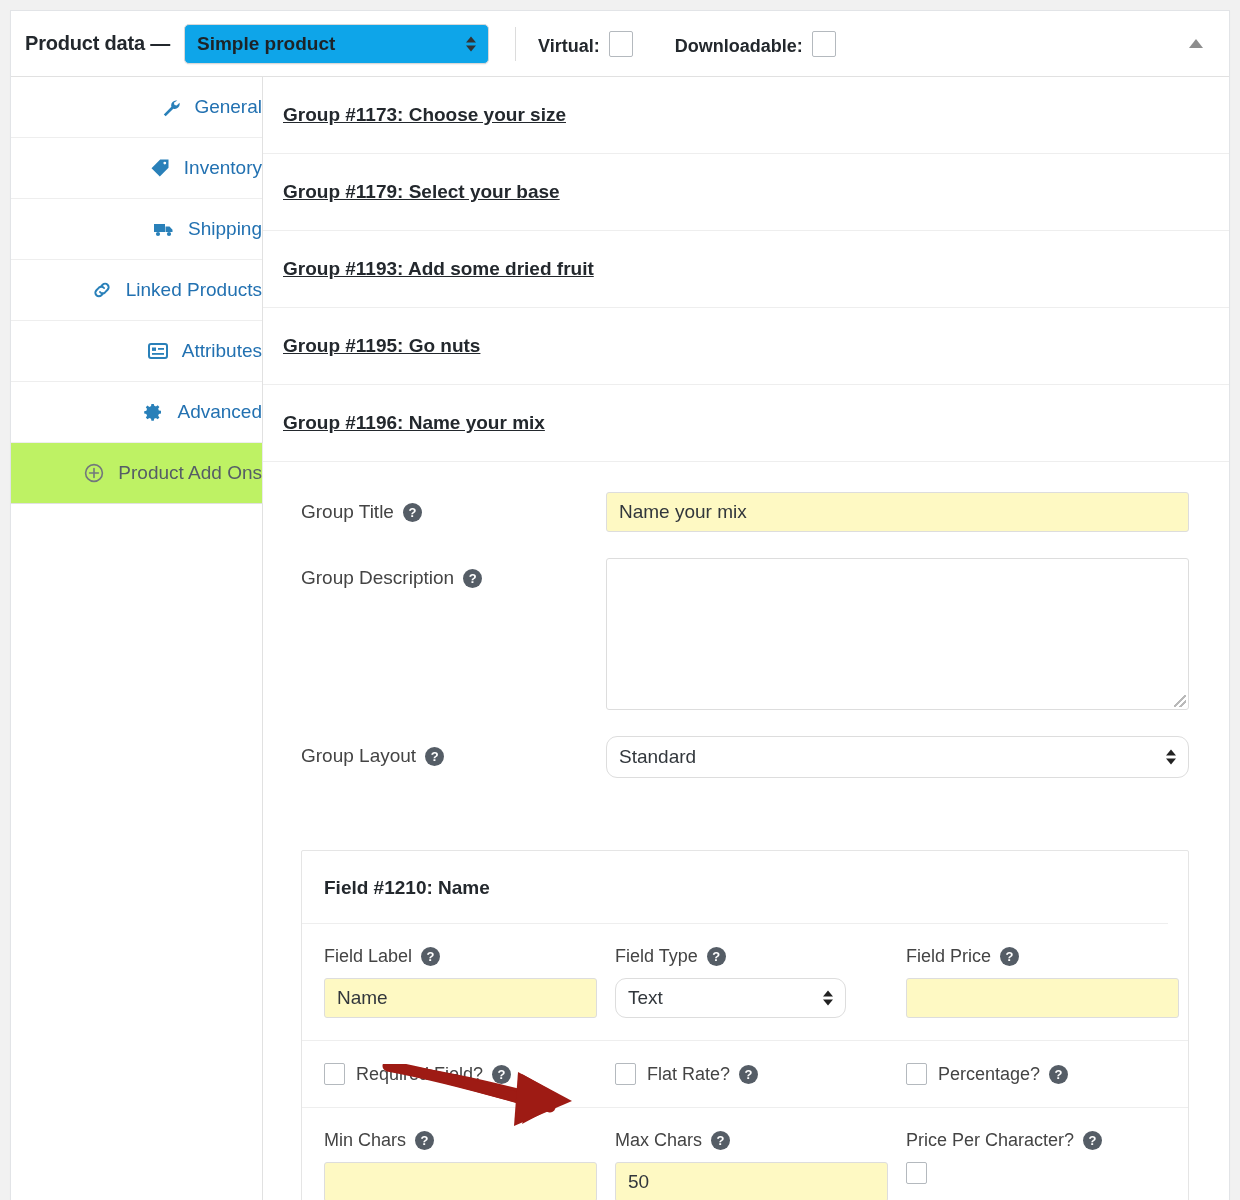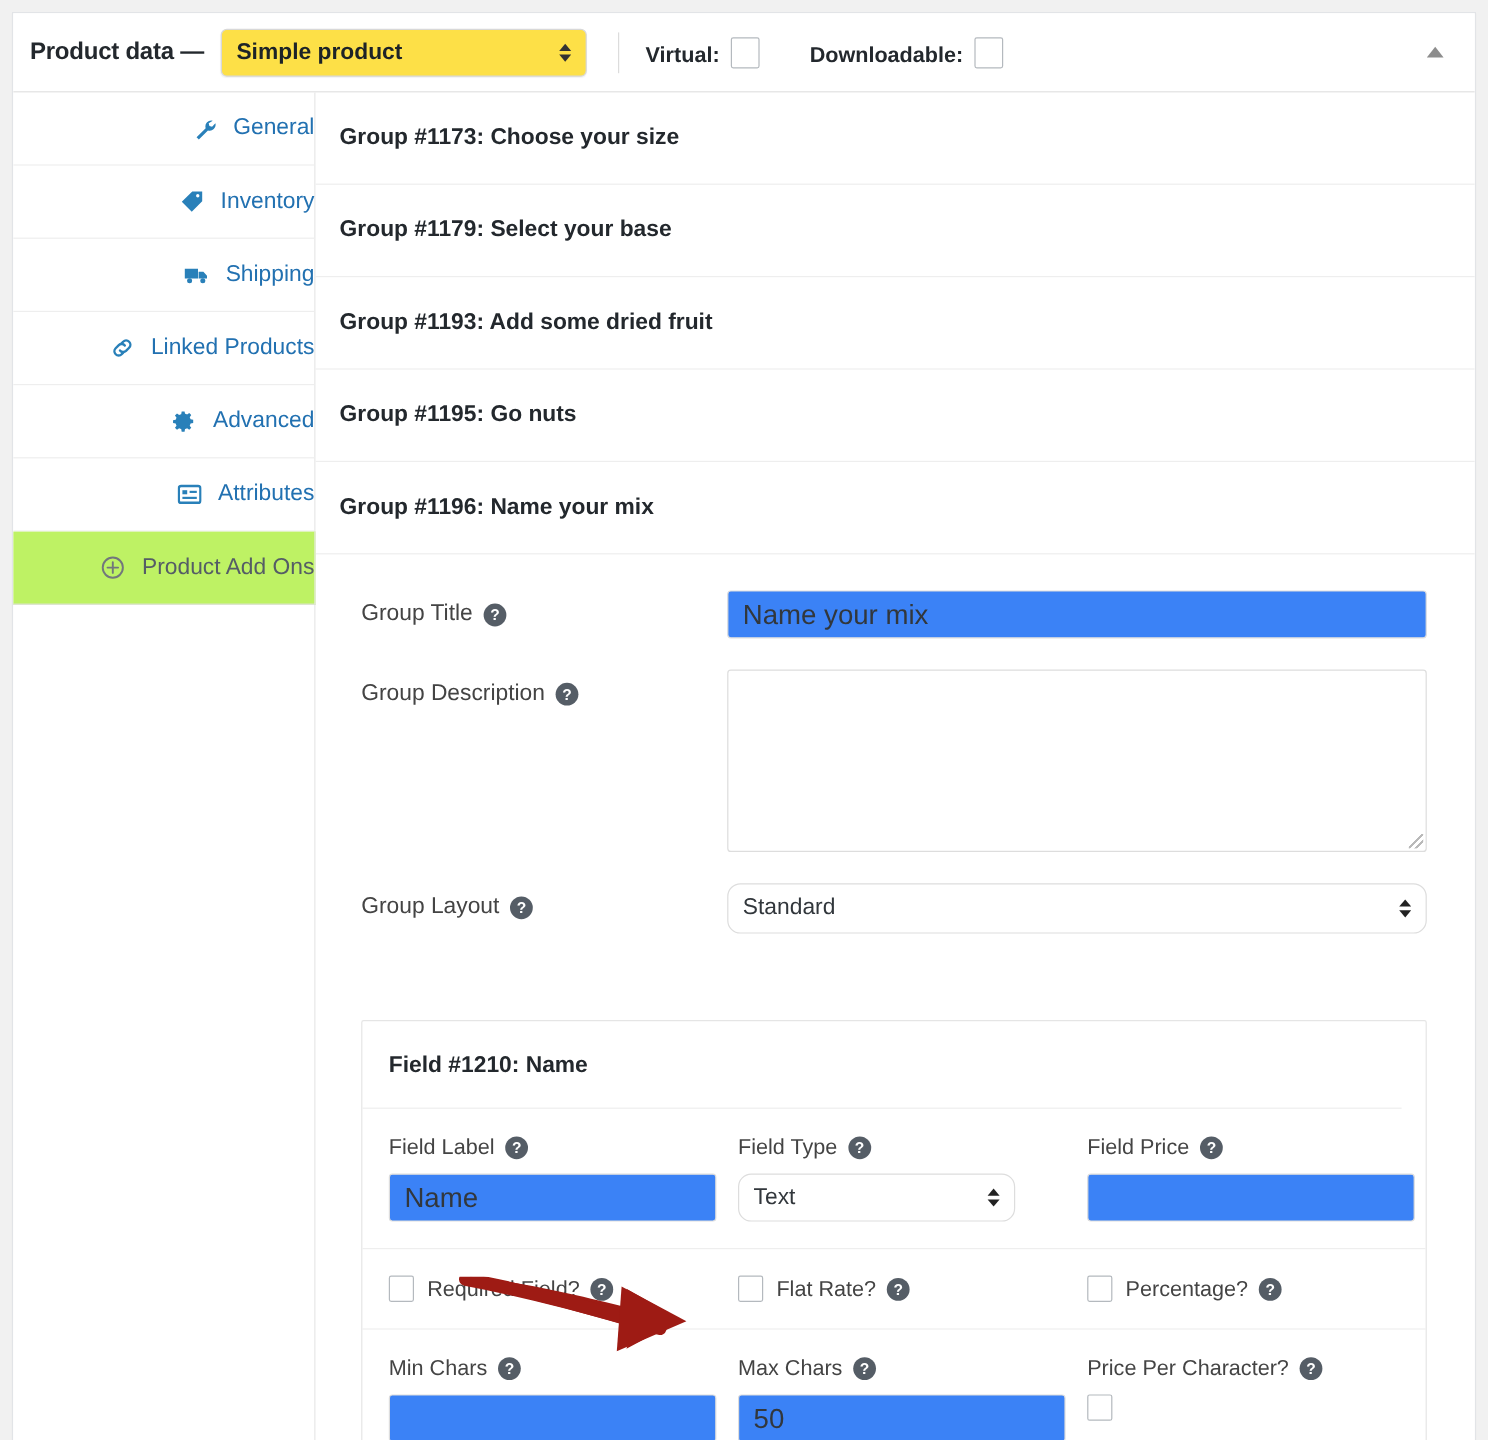--- a/index.html
+++ b/index.html
@@ -40,21 +40,21 @@
     letter-spacing: -0.2px;
     white-space: nowrap;
     margin-right: 14px;
   }
   .type-select {
     position: relative;
     width: 305px;
     height: 40px;
     border: 1px solid #d8d8d8;
     border-radius: 5px;
-    background: #fde047;
+    background: #0ea5e9;
     display: flex;
     align-items: center;
     padding: 0 34px 0 12px;
     font-size: 19px;
     font-weight: bold;
     color: #1d2327;
     box-shadow: 0 1px 1px rgba(0,0,0,.05);
   }
   .sel-arrows {
     position: absolute;
@@ -145,20 +145,21 @@
   .group-row {
     height: 77px;
     display: flex;
     align-items: center;
     padding-left: 20px;
     border-bottom: 1px solid #eeeeee;
     font-size: 19px;
     font-weight: bold;
     color: #23282d;
     cursor: pointer;
+    text-decoration: underline;
   }
   .group-row.open { border-bottom: 1px solid #eeeeee; }
 
   .group-body { padding: 30px 40px 10px 38px; }
 
   .form-row {
     display: flex;
     align-items: flex-start;
     margin-bottom: 26px;
   }
@@ -182,25 +183,25 @@
     font-family: "Liberation Sans", sans-serif;
     margin-left: 9px;
     line-height: 1;
     flex: 0 0 19px;
   }
 
   .txt-input {
     height: 40px;
     border: 1px solid #dddddd;
     border-radius: 3px;
-    background: #3b82f6;
+    background: #fef9c3;
     display: flex;
     align-items: center;
     padding: 12px 12px;
-    font-size: 23px;
+    font-size: 19px;
     color: #32373c;
   }
   .w-large { width: 591px; }
 
   .txt-area {
     width: 591px;
     height: 152px;
     border: 1px solid #dddddd;
     border-radius: 3px;
     background: #fff;
@@ -347,37 +348,37 @@
           <svg width="20" height="20" viewBox="0 0 20 20" fill="none" stroke="currentColor" stroke-width="2" stroke-linecap="round">
               <path d="M8 12a3.4 3.4 0 0 0 5 .4l2.6-2.6a3.5 3.5 0 0 0-5-5l-1.3 1.3"></path>
               <path d="M12 8a3.4 3.4 0 0 0-5-.4L4.4 10.2a3.5 3.5 0 0 0 5 5l1.3-1.3"></path>
             </svg>
         </span>
         <span class="tab-label">Linked Products</span>
       </li>
 
       <li class="tab-item">
         <span class="tico">
-          <svg width="20" height="20" viewBox="0 0 20 20" fill="currentColor">
-              <path d="M10 6.6a3.4 3.4 0 1 0 0 6.8 3.4 3.4 0 0 0 0-6.8zm8 4.6v-2.4l-2.2-.4a6 6 0 0 0-.7-1.7l1.3-1.8-1.7-1.7-1.8 1.3a6 6 0 0 0-1.7-.7L10.8 2H8.4l-.4 2.2a6 6 0 0 0-1.7.7L4.5 3.6 2.8 5.3l1.3 1.8a6 6 0 0 0-.7 1.7L1.2 9.2v2.4l2.2.4a6 6 0 0 0 .7 1.7l-1.3 1.8 1.7 1.7 1.8-1.3a6 6 0 0 0 1.7.7l.4 2.2h2.4l.4-2.2a6 6 0 0 0 1.7-.7l1.8 1.3 1.7-1.7-1.3-1.8a6 6 0 0 0 .7-1.7l2.2-.4z"></path>
-            </svg>
-        </span>
-        <span class="tab-label">Advanced</span>
-      </li>
-
-      <li class="tab-item">
-        <span class="tico">
           <svg width="20" height="18" viewBox="0 0 20 18" fill="currentColor">
               <rect x="1" y="2" width="18" height="14" rx="2" fill="none" stroke="currentColor" stroke-width="2"></rect>
               <rect x="4" y="5.5" width="4" height="3.4"></rect>
               <rect x="10" y="6" width="6" height="1.8"></rect>
               <rect x="4" y="11" width="12" height="1.8"></rect>
             </svg>
         </span>
         <span class="tab-label">Attributes</span>
+      </li>
+
+      <li class="tab-item">
+        <span class="tico">
+          <svg width="20" height="20" viewBox="0 0 20 20" fill="currentColor">
+              <path d="M10 6.6a3.4 3.4 0 1 0 0 6.8 3.4 3.4 0 0 0 0-6.8zm8 4.6v-2.4l-2.2-.4a6 6 0 0 0-.7-1.7l1.3-1.8-1.7-1.7-1.8 1.3a6 6 0 0 0-1.7-.7L10.8 2H8.4l-.4 2.2a6 6 0 0 0-1.7.7L4.5 3.6 2.8 5.3l1.3 1.8a6 6 0 0 0-.7 1.7L1.2 9.2v2.4l2.2.4a6 6 0 0 0 .7 1.7l-1.3 1.8 1.7 1.7 1.8-1.3a6 6 0 0 0 1.7.7l.4 2.2h2.4l.4-2.2a6 6 0 0 0 1.7-.7l1.8 1.3 1.7-1.7-1.3-1.8a6 6 0 0 0 .7-1.7l2.2-.4z"></path>
+            </svg>
+        </span>
+        <span class="tab-label">Advanced</span>
       </li>
 
       <li class="tab-item active">
         <span class="tico">
           <svg width="22" height="22" viewBox="0 0 22 22" fill="none" stroke="currentColor" stroke-width="1.6">
               <circle cx="11" cy="11" r="8.4"></circle>
               <path d="M11 6.6v8.8M6.6 11h8.8" stroke-linecap="round"></path>
             </svg>
         </span>
         <span class="tab-label">Product Add Ons</span>

